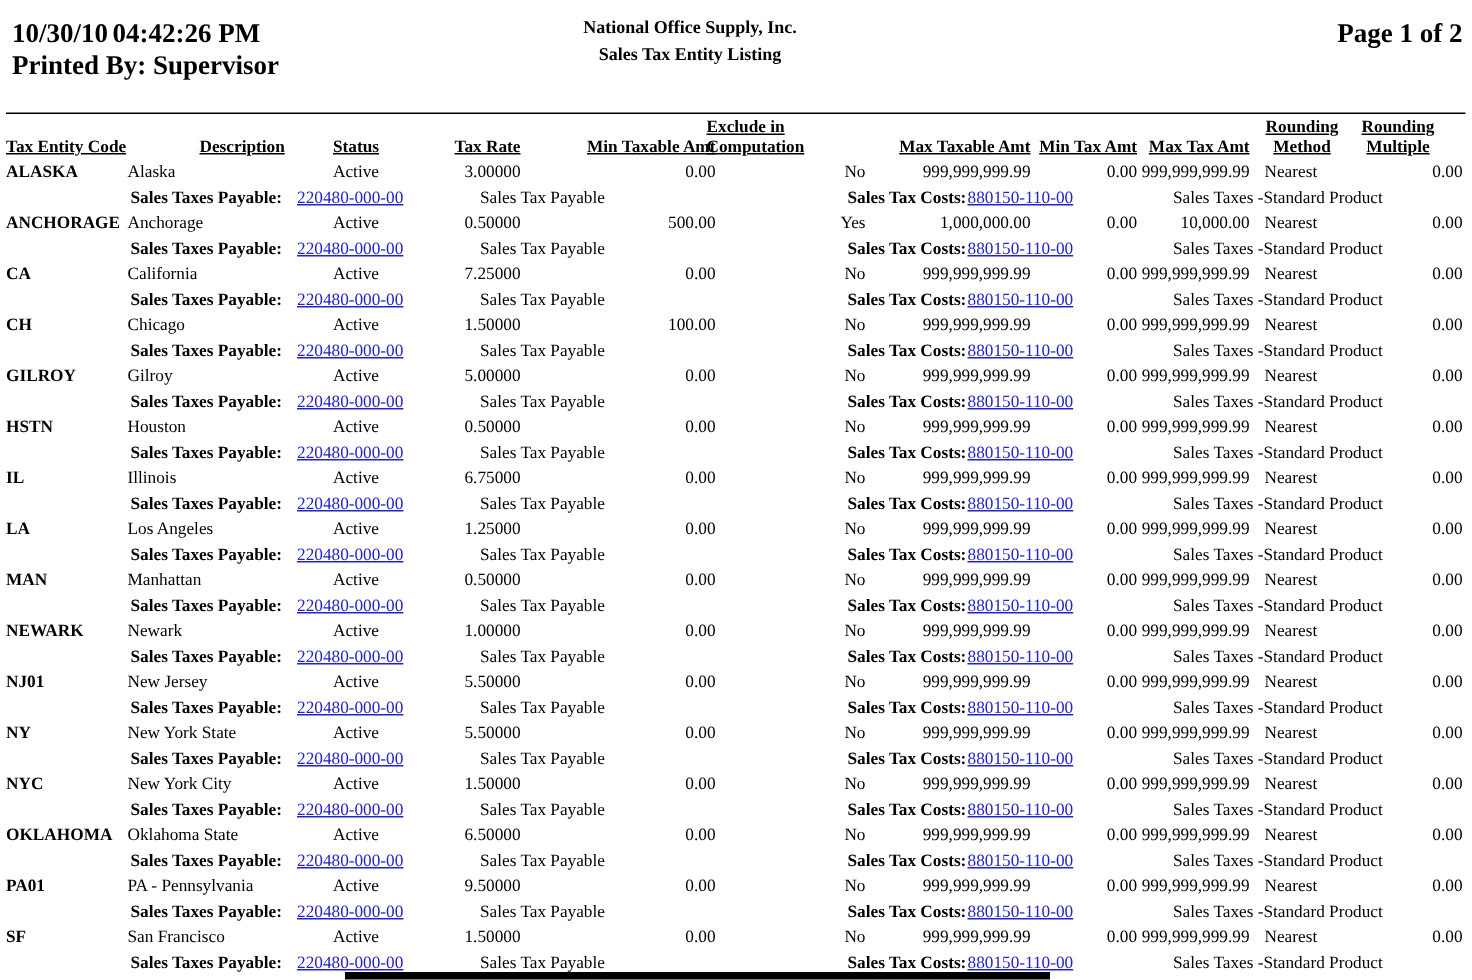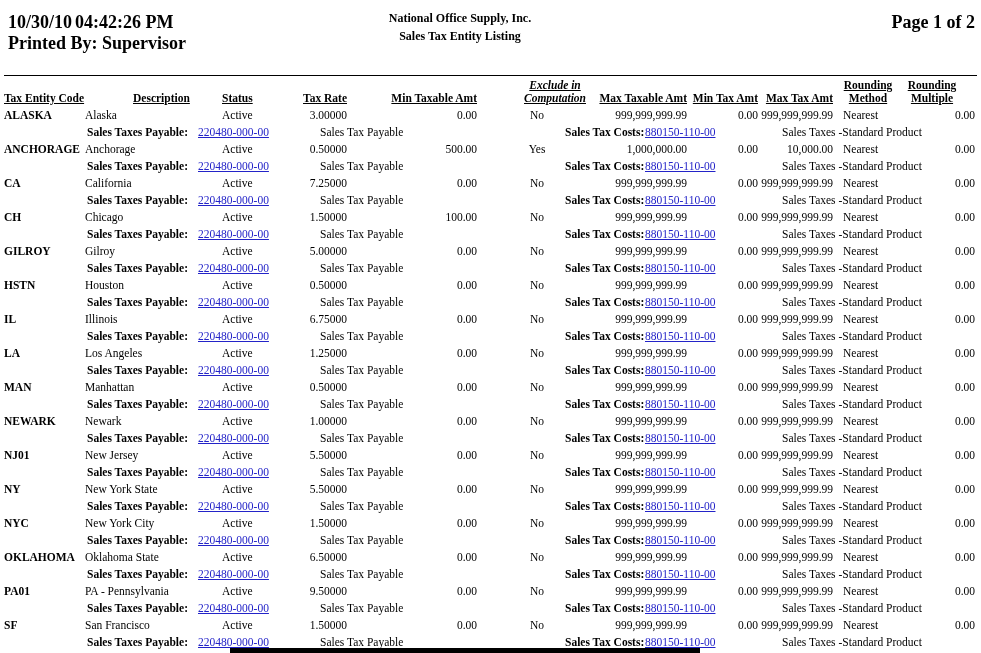--- a/index.html
+++ b/index.html
@@ -18,39 +18,39 @@
 
   .colhead{position:absolute;top:76px;left:0;right:0;height:32px;}
   .colhead .h{position:absolute;bottom:3px;font-size:11.5px;font-weight:bold;
               white-space:nowrap;line-height:13px;}
   .colhead .h span{display:block;text-decoration:underline;}
   .h-code{left:4px;}
   .h-desc{left:85px;margin-left:48px;}
   .h-status{left:222px;}
   .h-rate{right:634px;}
   .h-mintaxable{right:504px;}
-  .h-exclude{left:515px;width:80px;text-align:center;font-style:italic;}
+  .h-exclude{left:471px;width:80px;text-align:left;}
   .h-maxtaxable{right:294px;}
   .h-mintax{right:223px;}
   .h-maxtax{right:148px;}
   .h-rndmethod{left:836px;width:64px;text-align:center;}
   .h-rndmult{left:898px;width:68px;text-align:center;}
 
   .tbody{position:absolute;top:108px;left:0;width:981px;}
   .block{position:relative;height:34px;padding-left:29px;}
   .erow,.arow{position:absolute;left:0;right:0;height:17px;font-size:11.5px;}
   .erow{top:0;}
   .arow{top:17px;}
   .cell{position:absolute;white-space:nowrap;top:1px;}
   .c-code{left:4px;font-weight:bold;}
   .c-desc{left:85px;}
   .c-status{left:222px;}
   .c-rate{right:634px;}
   .c-mintaxable{right:504px;}
-  .c-exclude{left:497px;width:80px;text-align:center;}
+  .c-exclude{left:497px;width:80px;text-align:right;}
   .c-maxtaxable{right:294px;}
   .c-mintax{right:223px;}
   .c-maxtax{right:148px;}
   .c-rndmethod{left:843px;}
   .c-rndmult{right:6px;}
 
   .a-payable-lbl{left:87px;font-weight:bold;}
   .a-payable-acct{left:198px;}
   .a-payable-desc{left:320px;}
   .a-costs-lbl{left:565px;font-weight:bold;}

